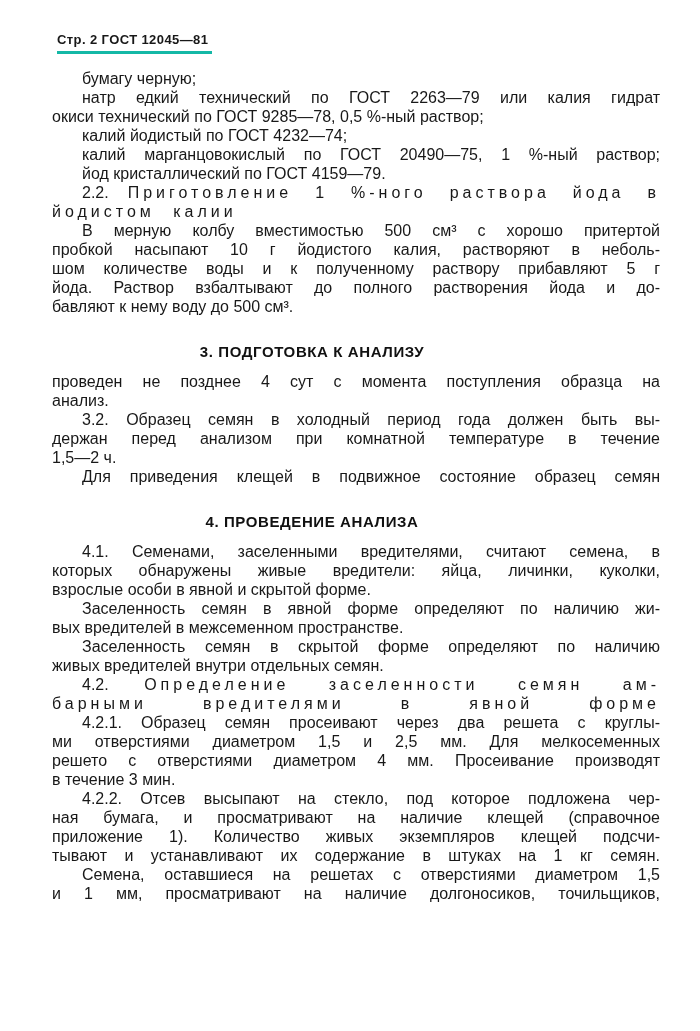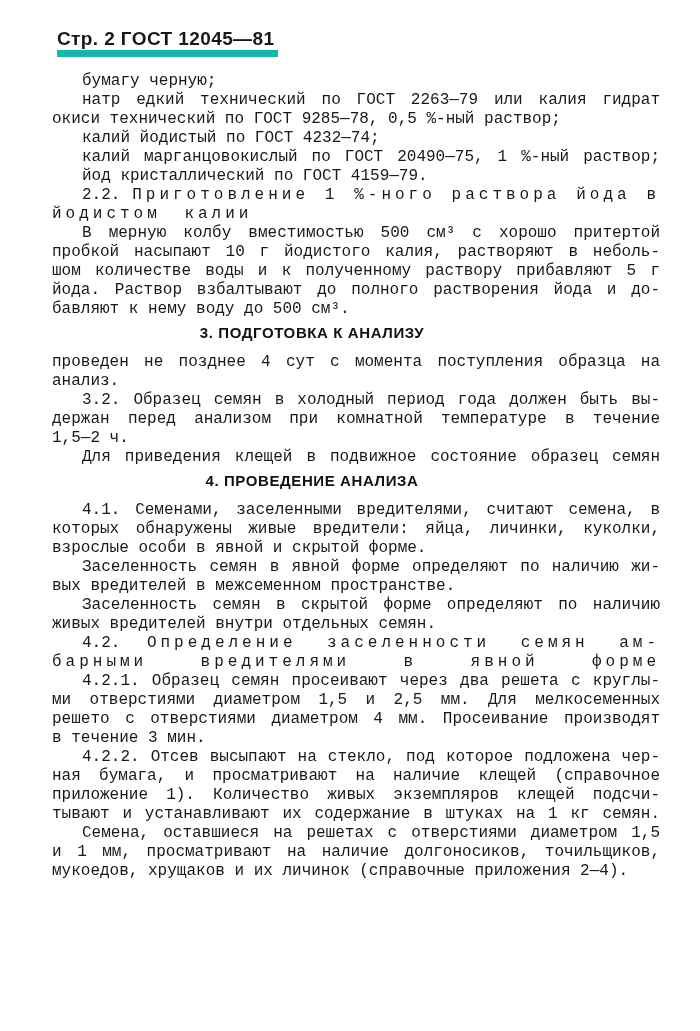--- a/index.html
+++ b/index.html
@@ -19,51 +19,51 @@
     height: 1031px;
     padding: 30px 40px 0 52px;
     background: var(--paper);
   }
   .doc-header {
     display: inline-block;
     margin-left: 5px;
     padding: 0 4px 3px 0;
     font-family: "Liberation Sans", sans-serif;
     font-weight: bold;
-    font-size: 19px;
+    font-size: 13px;
     line-height: 17px;
     letter-spacing: 0.4px;
     color: var(--ink);
-    border-bottom: 7px solid #14b8a6;
+    border-bottom: 3px solid #14b8a6;
   }
   .doc-body {
     margin-top: 15px;
     width: 608px;
   }
   .line {
-    font-family: Liberation Mono, monospace;
+    font-family: Liberation Sans, sans-serif;
     font-size: 16px;
     line-height: 19px;
     color: var(--ink);
     text-align: justify;
     text-align-last: left;
   }
   .line.just { text-align-last: justify; }
   .line.ind  { text-indent: 30px; }
   .line .sp, .line.spaced { letter-spacing: 4px; }
   .line.spaced { word-spacing: 10px; }
   .line.heading {
     font-family: "Liberation Sans", sans-serif;
     font-weight: bold;
     font-size: 15px;
     line-height: 15px;
     letter-spacing: 0.6px;
     text-align: center;
     text-align-last: center;
-    margin-top: 6px;
+    margin-top: 28px;
     margin-bottom: 13px;
     transform: translateX(-44px);
     color: #111;
   }
 </style>
 </head>
 <body>
 
 <div class="page">
   <div class="doc-header">Стр. 2 ГОСТ 12045—81</div>
@@ -101,15 +101,14 @@
       <div class="line ind just">4.2.1. Образец семян просеивают через два решета с круглы-</div>
       <div class="line just">ми отверстиями диаметром 1,5 и 2,5 мм. Для мелкосеменных</div>
       <div class="line just">решето с отверстиями диаметром 4 мм. Просеивание производят</div>
       <div class="line">в течение 3 мин.</div>
       <div class="line ind just">4.2.2. Отсев высыпают на стекло, под которое подложена чер-</div>
       <div class="line just">ная бумага, и просматривают на наличие клещей (справочное</div>
       <div class="line just">приложение 1). Количество живых экземпляров клещей подсчи-</div>
       <div class="line just">тывают и устанавливают их содержание в штуках на 1 кг семян.</div>
       <div class="line ind just">Семена, оставшиеся на решетах с отверстиями диаметром 1,5</div>
       <div class="line just">и 1 мм, просматривают на наличие долгоносиков, точильщиков,</div>
-      <div class="line">мукоедов, хрущаков и их личинок (справочные приложения 2—4).</div>
     </div>
 </div>
 
 </body></html>

